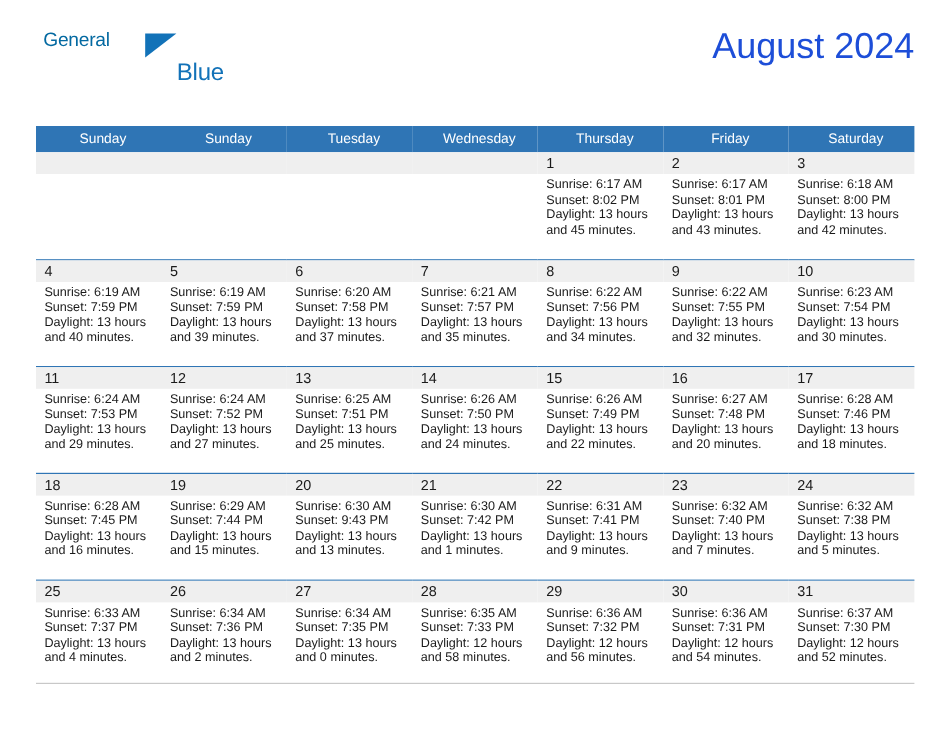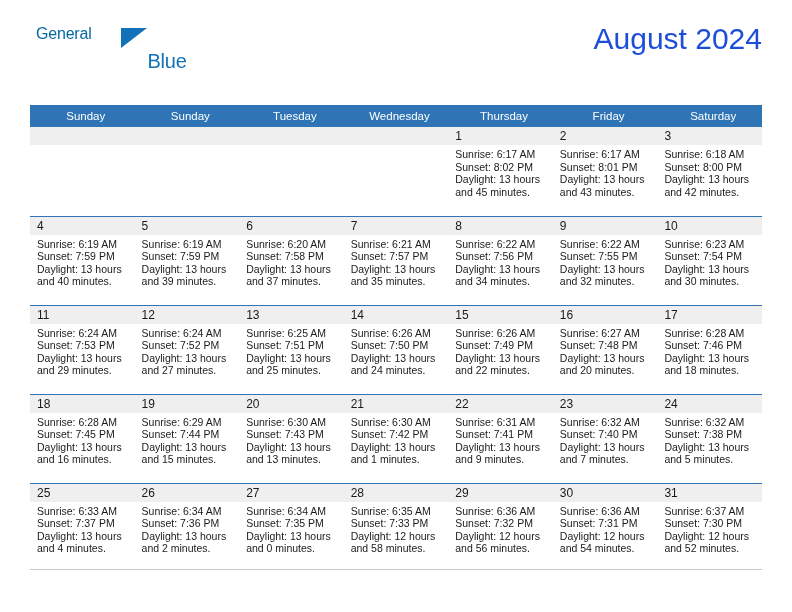--- a/index.html
+++ b/index.html
@@ -411,21 +411,21 @@
             <span>Daylight: 13 hours</span>
             <span>and 15 minutes.</span>
           </div>
             </div>
           </td>
         <td>
             <div class="cell-inner">
           <span class="daynum">20</span>
           <div class="details">
             <span>Sunrise: 6:30 AM</span>
-            <span>Sunset: 7:43 PM</span>
+            <span>Sunset: 9:43 PM</span>
             <span>Daylight: 13 hours</span>
             <span>and 13 minutes.</span>
           </div>
             </div>
           </td>
         <td>
             <div class="cell-inner">
           <span class="daynum">21</span>
           <div class="details">
             <span>Sunrise: 6:30 AM</span>

